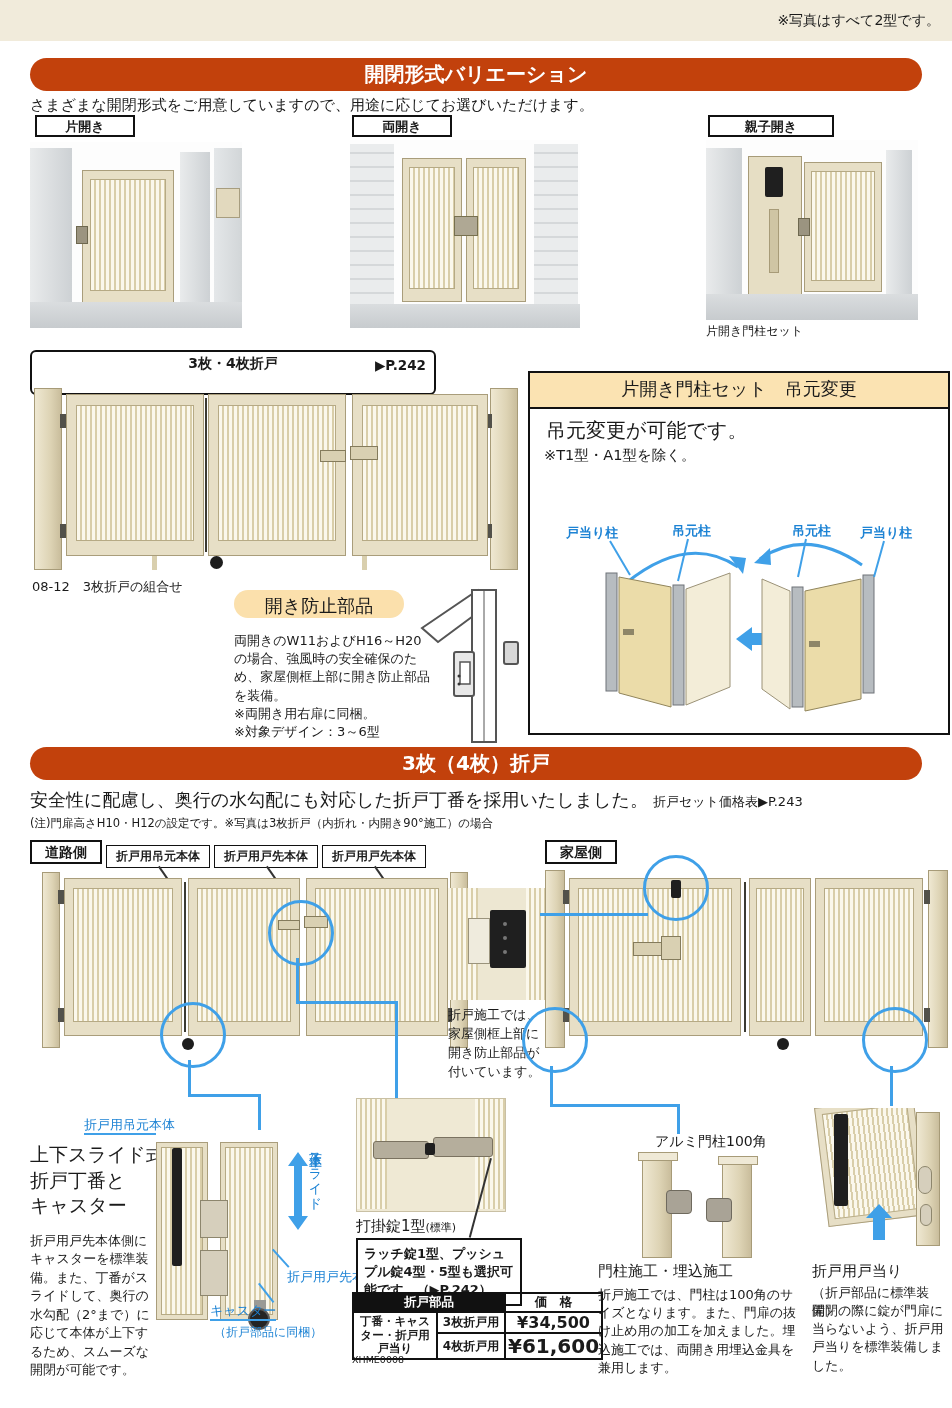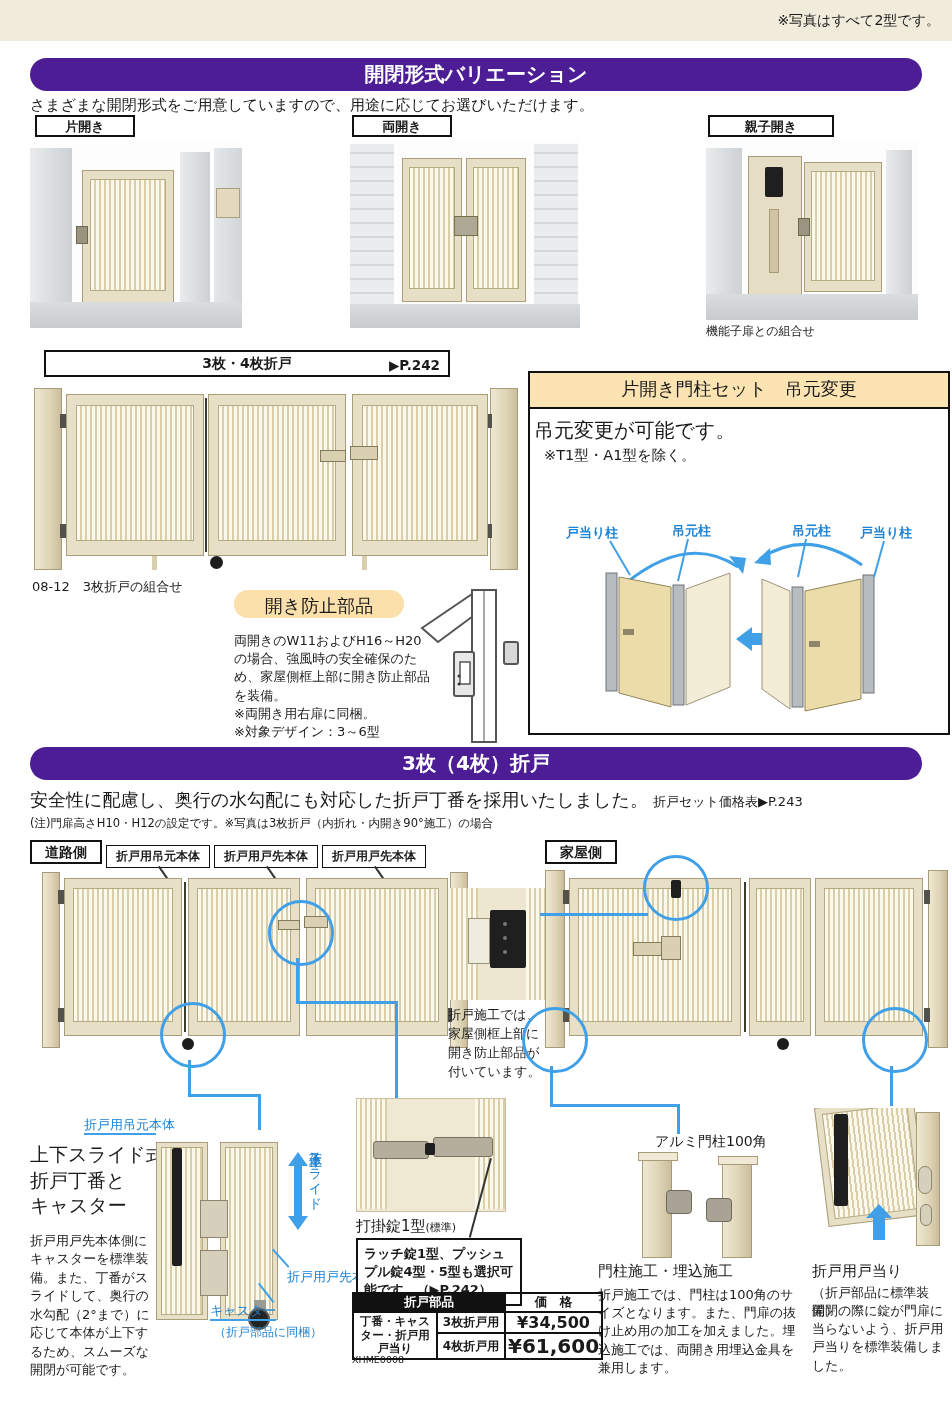--- a/index.html
+++ b/index.html
@@ -1,20 +1,20 @@
 <!DOCTYPE html>
 <html><head>
 <meta charset="utf-8">
 <style>
   html,body{margin:0;padding:0;background:#fff;}
   .page{position:relative;width:952px;height:1408px;background:#fff;overflow:hidden;
         font-family:"DejaVu Sans","Liberation Sans",sans-serif;color:#1a1a1a;}
   .abs{position:absolute;}
   .b{font-weight:normal;}
-  .obar{position:absolute;background:#4c1d95;border-radius:17px;color:#fff;font-weight:bold;
+  .obar{position:absolute;background:#c2410c;border-radius:17px;color:#fff;font-weight:bold;
         font-size:20px;text-align:center;line-height:33px;height:33px;}
   .lbox{position:absolute;border:2px solid #111;background:#fff;font-weight:bold;text-align:center;box-sizing:border-box;}
   .blue{color:#1D83D4;}
   .bline{position:absolute;background:#3FA0E8;}
   .bdiag{position:absolute;background:#3FA0E8;width:2px;transform-origin:top left;}
   .kdiag{position:absolute;background:#333;width:2px;transform-origin:top left;}
   .circ{position:absolute;border:3px solid #3FA0E8;border-radius:50%;background:transparent;}
   .photo{position:absolute;background:#fdfdfd;overflow:hidden;}
   .pillar{position:absolute;background:linear-gradient(90deg,#E9EBEC,#CDD1D4);}
   .brick{background:repeating-linear-gradient(0deg,#EAECED 0 12px,#D5D8DA 12px 14px);}
@@ -80,23 +80,23 @@
       <div class="darkpart" style="left:16px;top:10px;width:18px;height:30px;"></div>
       <div class="abs" style="left:20px;top:52px;width:8px;height:62px;background:#CFC5A4;border:1px solid #A79B78;"></div>
     </div>
     <div class="gframe" style="left:98px;top:22px;width:78px;height:130px;">
       <div class="slats" style="left:6px;top:8px;right:6px;bottom:10px;"></div>
     </div>
     <div class="abs" style="left:92px;top:78px;width:10px;height:16px;background:#9B9480;border:1px solid #6e684f;"></div>
     <div class="pillar" style="left:180px;top:10px;width:26px;height:144px;"></div>
     <div class="ground" style="left:0;bottom:0;width:212px;height:26px;"></div>
   </div>
-  <div class="abs" style="left:706px;top:323px;font-size:12px;">機能子扉との組合せ</div>
-
-  <div class="lbox" style="left:44px;top:350px;width:406px;height:27px;font-size:14px;line-height:23px;">
+  <div class="abs" style="left:706px;top:323px;font-size:12px;">片開き門柱セット</div>
+
+  <div class="lbox" style="left:30px;top:350px;width:406px;height:45px;font-size:14px;line-height:23px;border-radius:6px;">
     <span>3枚・4枚折戸</span>
     <span class="abs" style="right:8px;top:2px;font-size:13.5px;">▶P.242</span>
   </div>
 
   <div class="abs" style="left:30px;top:384px;width:492px;height:190px;">
     <div class="gpost" style="left:4px;top:4px;width:28px;height:182px;"></div>
     <div class="gpost" style="left:460px;top:4px;width:28px;height:182px;"></div>
     <div class="hinge" style="left:30px;top:30px;"></div>
       <div class="hinge" style="left:30px;top:140px;"></div>
     <div class="hinge" style="left:456px;top:30px;"></div>
@@ -131,21 +131,21 @@
     <line x1="64" y1="12" x2="64" y2="164" stroke="#555" stroke-width="1"></line>
     <rect x="34" y="74" width="20" height="44" rx="2" fill="#E8E8E8" stroke="#555" stroke-width="2"></rect>
     <rect x="40" y="84" width="10" height="22" fill="#fff" stroke="#555" stroke-width="1.5"></rect>
     <circle cx="39" cy="98" r="1.5" fill="#333"></circle>
       <circle cx="39" cy="106" r="1.5" fill="#333"></circle>
     <rect x="84" y="64" width="14" height="22" rx="2" fill="#D8D8D8" stroke="#555" stroke-width="2"></rect>
   </svg>
 
   <div class="abs" style="left:528px;top:371px;width:422px;height:364px;border:2px solid #111;box-sizing:border-box;">
     <div class="b" style="height:34px;background:#FBE3B2;border-bottom:2px solid #111;text-align:center;font-size:18px;line-height:32px;">片開き門柱セット　吊元変更</div>
-    <div class="b" style="margin:8px 0 0 4px;font-size:20px;">吊元変更が可能です。</div>
+    <div class="b" style="margin:8px 0 0 16px;font-size:20px;">吊元変更が可能です。</div>
     <div class="b" style="margin:2px 0 0 14px;font-size:14.5px;">※T1型・A1型を除く。</div>
     <svg style="position:absolute;left:10px;top:148px;" width="400" height="210" viewBox="0 0 400 210">
       <path d="M 86 62 Q 148 12 198 46" stroke="#3FA0E8" stroke-width="3" fill="none"></path>
       <polygon points="203,53 189,35 206,37" fill="#3FA0E8"></polygon>
       <rect x="66" y="52" width="11" height="118" fill="#B7BCC0" stroke="#6E7378"></rect>
       <polygon points="79,56 131,66 131,186 79,172" fill="#EBDCA9" stroke="#91855B"></polygon>
       <rect x="133" y="64" width="11" height="120" fill="#B7BCC0" stroke="#6E7378"></rect>
       <polygon points="146,68 190,52 190,166 146,184" fill="#F3EDD8" stroke="#9B9277"></polygon>
       <rect x="83" y="108" width="11" height="6" fill="#8E8668"></rect>
       <line x1="70" y1="20" x2="90" y2="54" stroke="#3FA0E8" stroke-width="2"></line>

